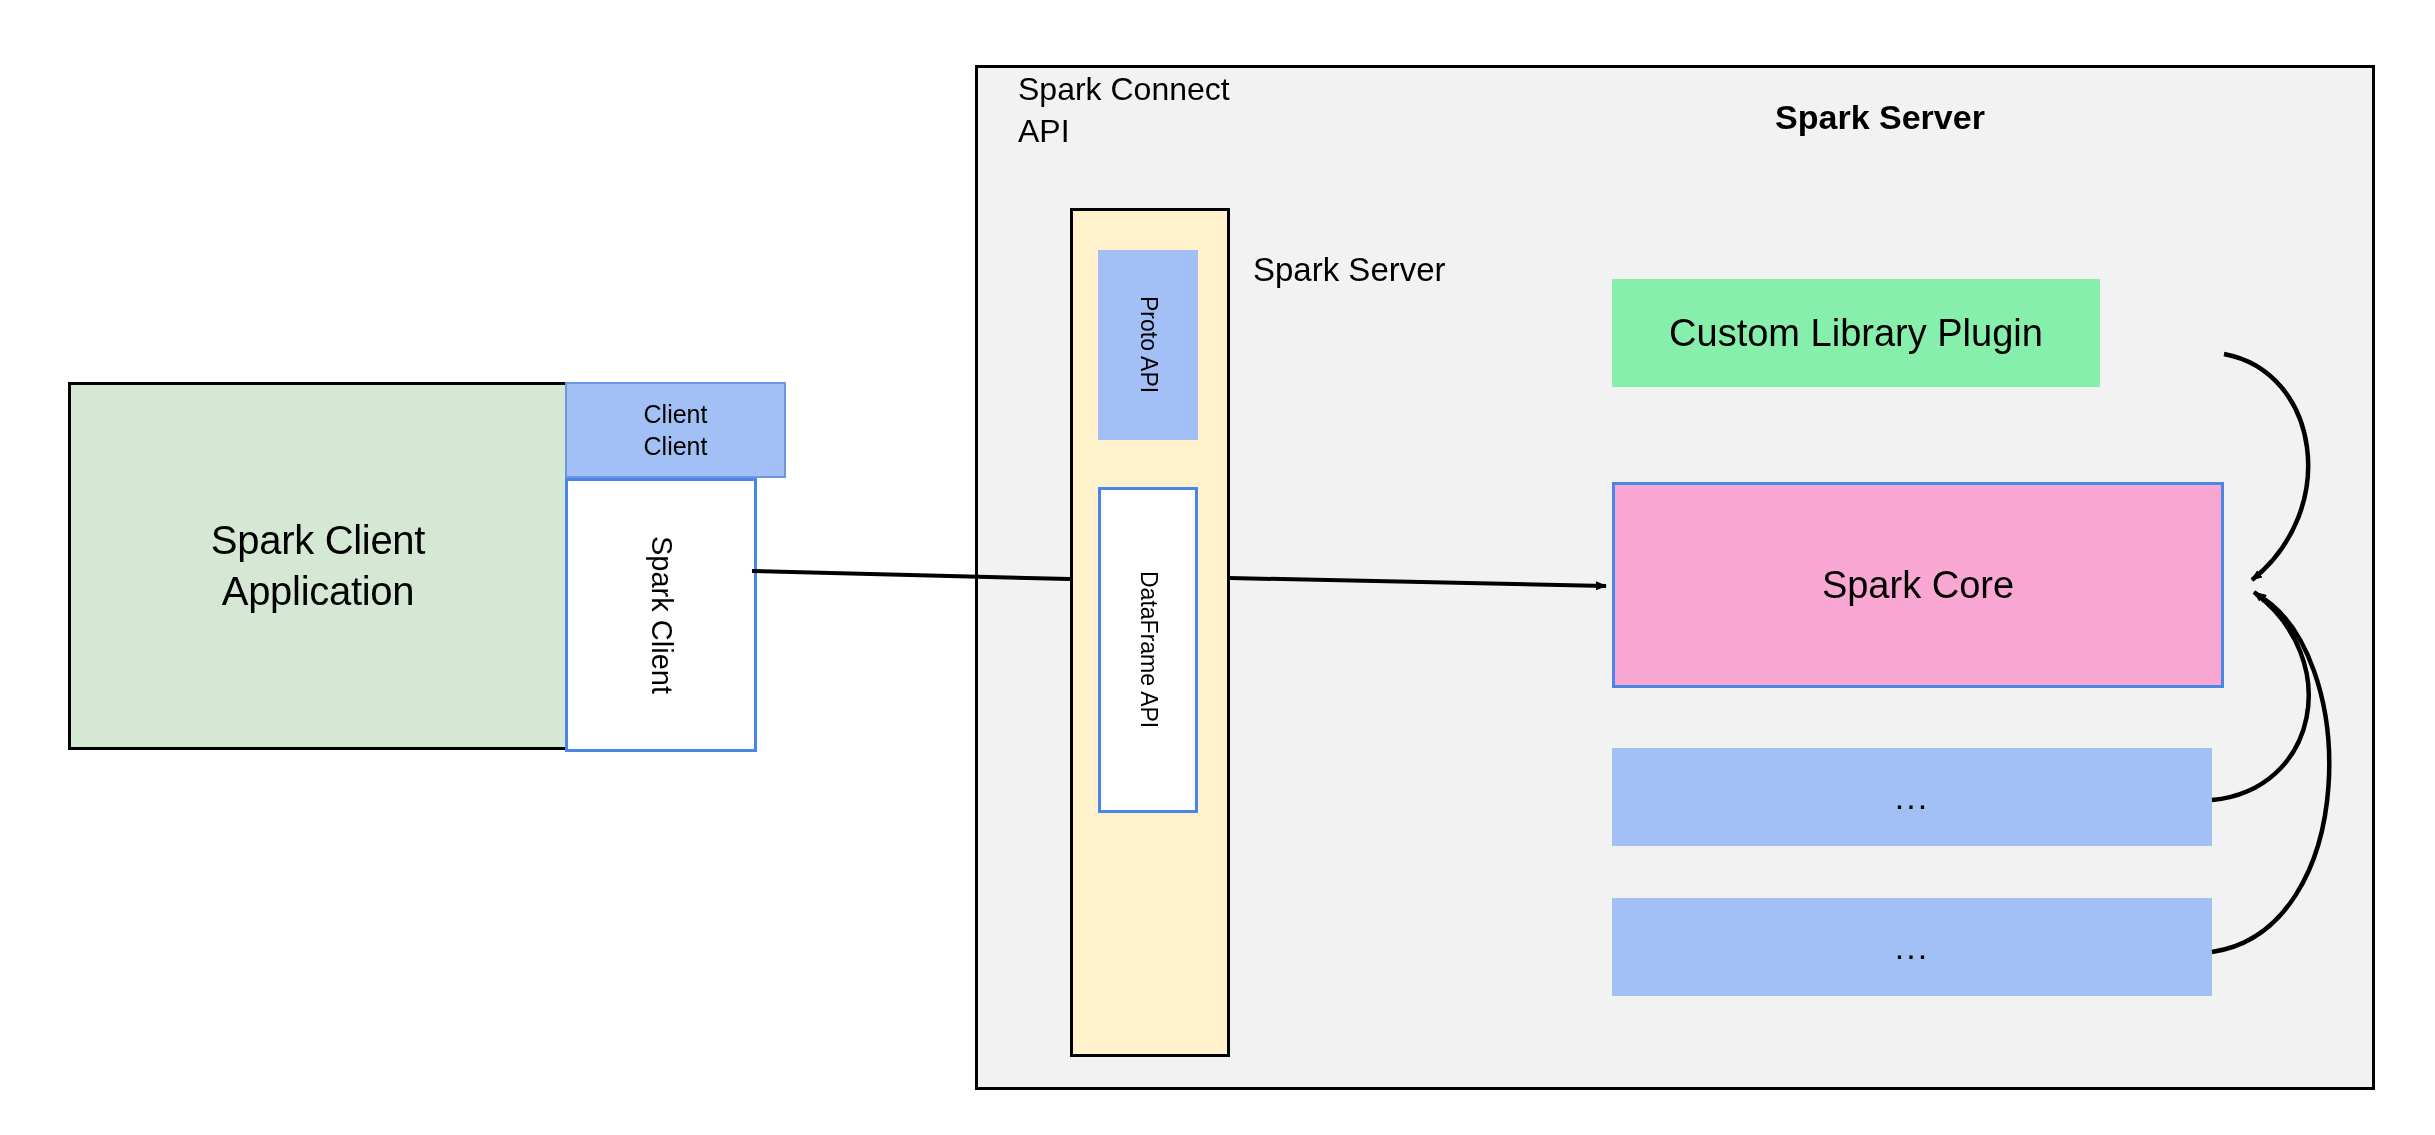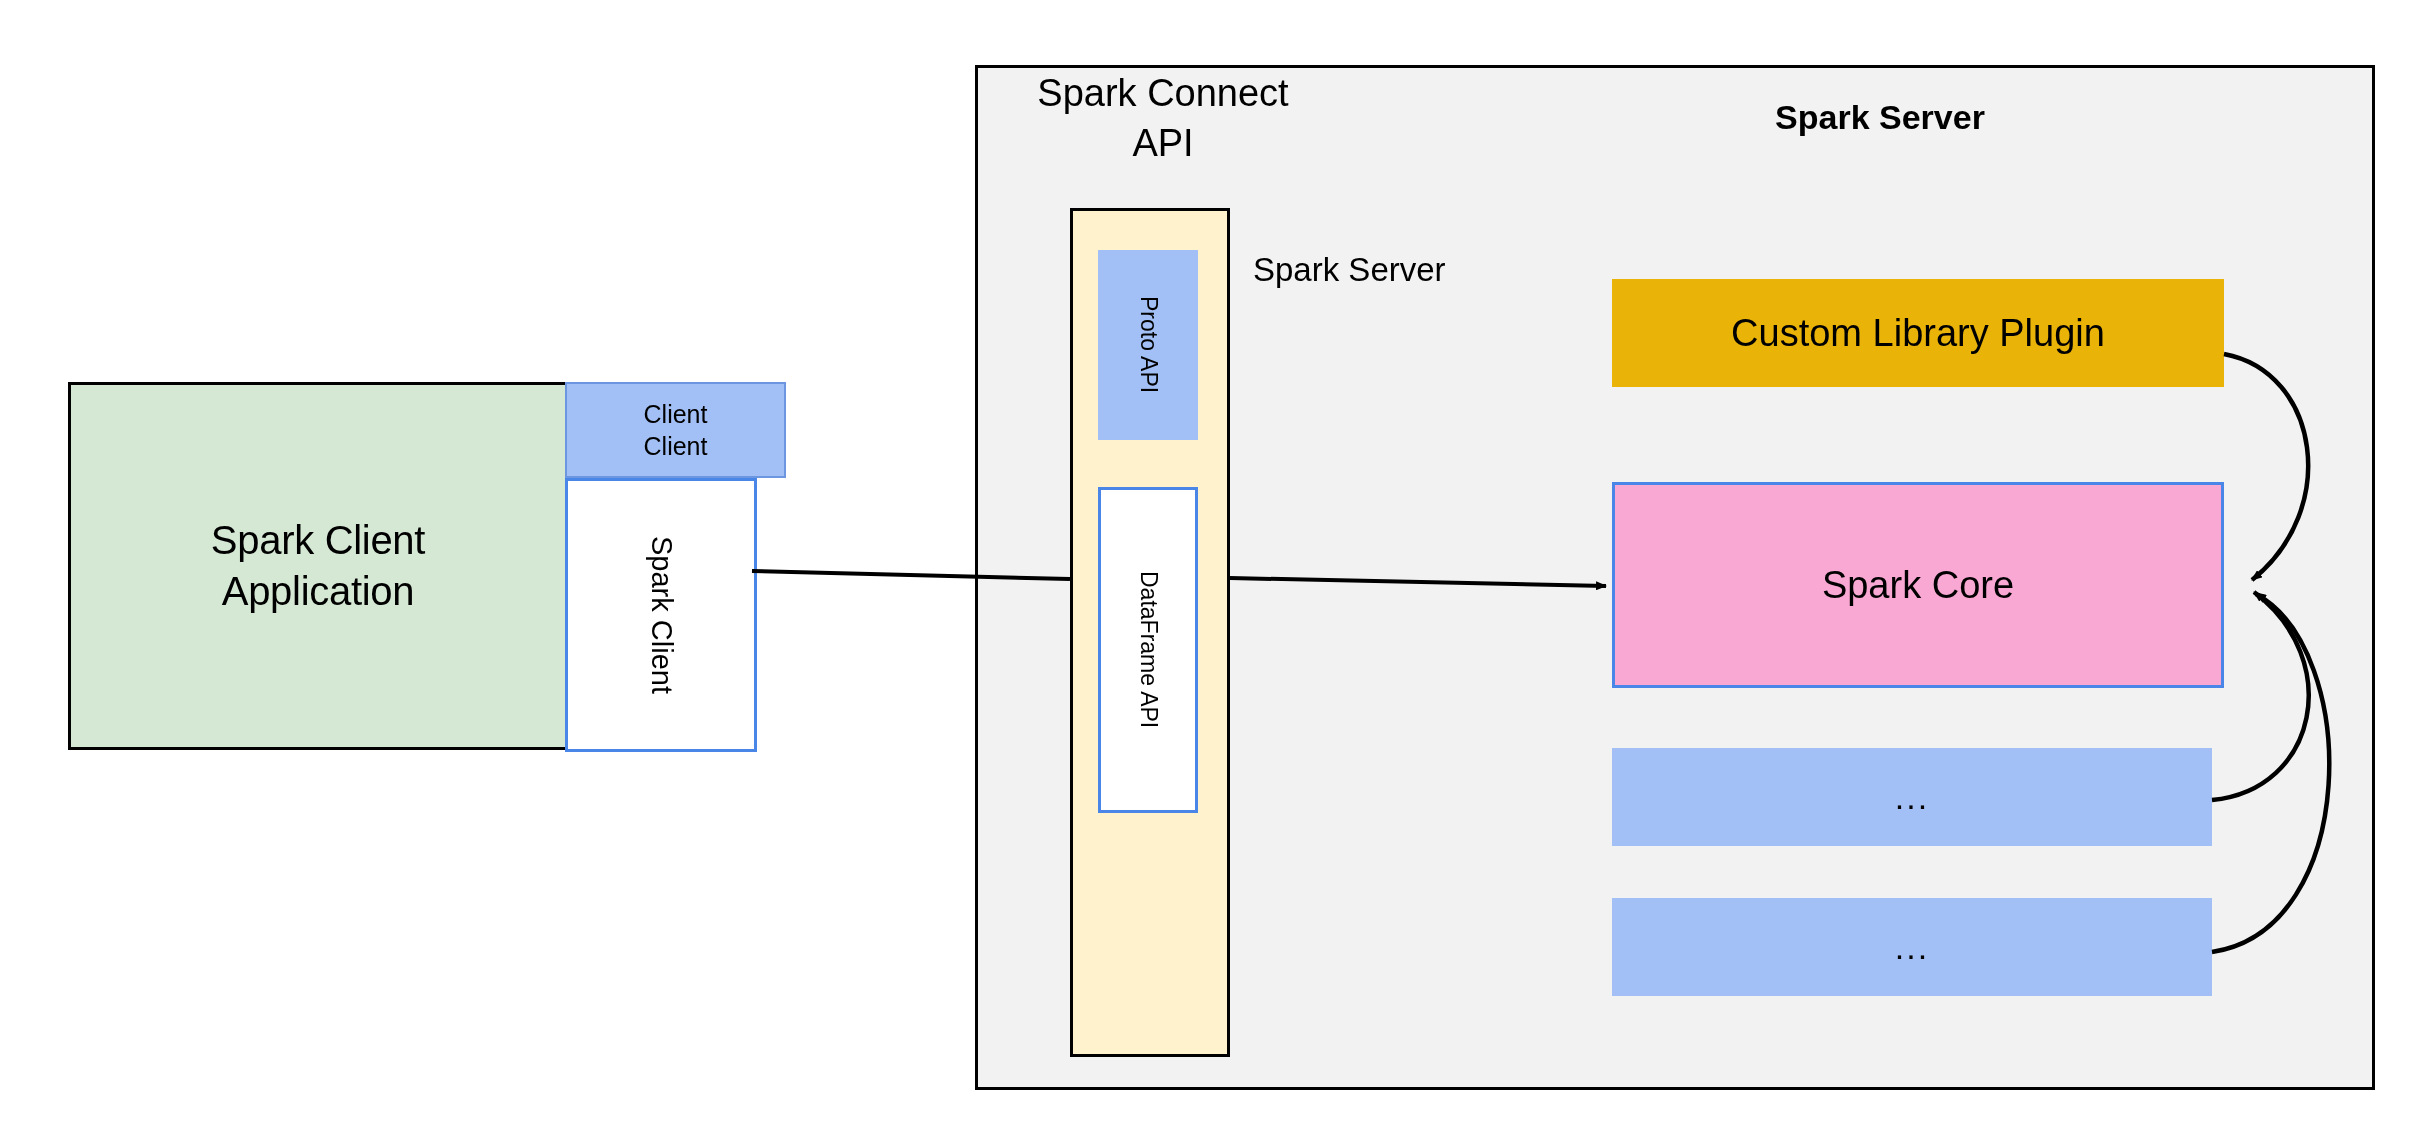--- a/index.html
+++ b/index.html
@@ -53,21 +53,21 @@
 
   
   #spark-server-container {
     left: 975px; top: 65px; width: 1400px; height: 1025px;
     background: #f2f2f2;
     border: 3px solid #000000;
   }
 
   #spark-connect-api-label {
     left: 1018px; top: 68px; width: 290px;
-    font-size: 38px; color: #000000; line-height: 1.32; text-align: center;
+    font-size: 32px; color: #000000; line-height: 1.32; text-align: left;
   }
 
   #spark-server-title {
     left: 1680px; top: 98px; width: 400px;
     font-size: 34px; font-weight: bold; color: #000000; text-align: center;
   }
 
   #spark-server-library-label {
     left: 1253px; top: 248px; width: 330px;
     font-size: 33px; color: #000000; line-height: 1.33;
@@ -105,22 +105,22 @@
 
   
   .module-box {
     display: flex; align-items: center; justify-content: center;
   }
   .module-label {
     font-size: 38px; color: #000000; text-align: center;
   }
 
   #custom-library-plugin-box {
-    left: 1612px; top: 279px; width: 612px; height: 108px;
-    background: #eab308;
+    left: 1612px; top: 279px; width: 488px; height: 108px;
+    background: #86efac;
   }
 
   #spark-core-box {
     left: 1612px; top: 482px; width: 612px; height: 206px;
     background: #f9a8d4;
     border: 3px solid #4a86e8;
   }
 
   #ellipsis-box-1 {
     left: 1612px; top: 748px; width: 600px; height: 98px;

